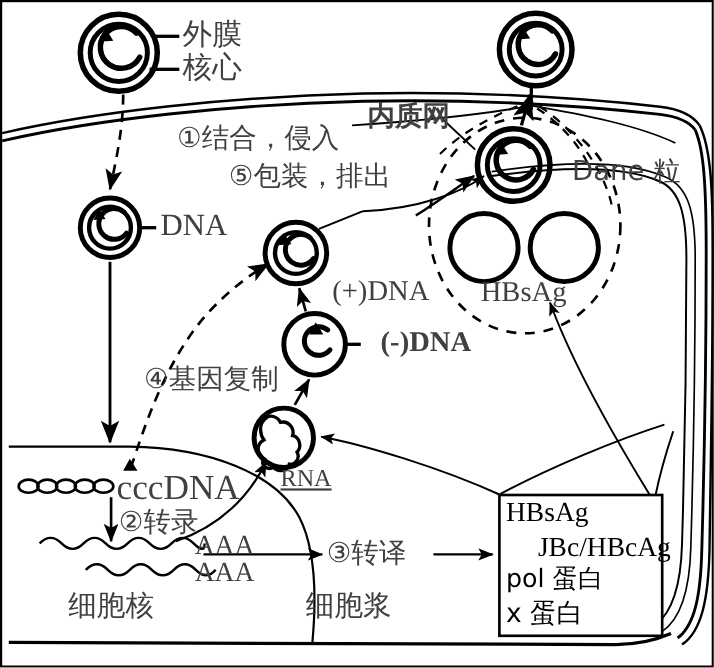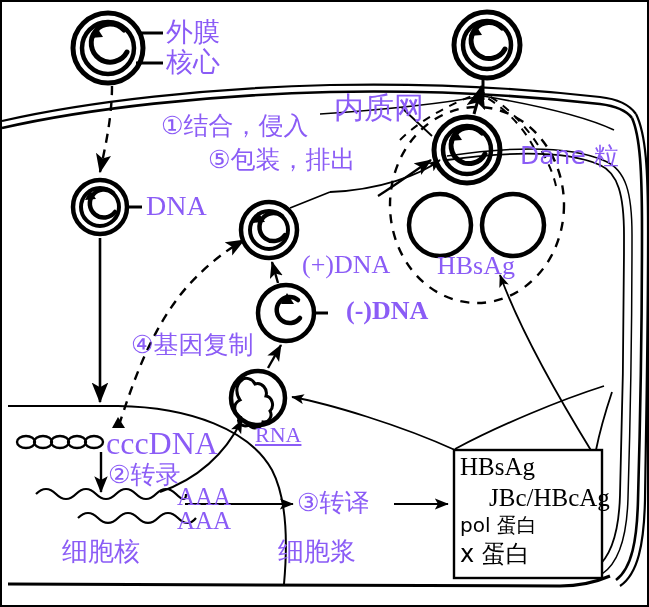--- a/index.html
+++ b/index.html
@@ -19,21 +19,21 @@
   #stage svg.layer {
     position: absolute;
     left: 0;
     top: 0;
     width: 649px;
     height: 607px;
   }
   .lbl {
     position: absolute;
     white-space: nowrap;
-    color: #8b5cf6;
+    color: #404040;
     line-height: 1;
     user-select: none;
   }
   .cn {
     font-family: "DejaVu Sans", "Liberation Sans", sans-serif;
     font-weight: 500;
   }
   .en {
     font-family: "Liberation Serif", "DejaVu Serif", serif;
   }
@@ -254,21 +254,21 @@
   </svg>
 
   <div class="lbl cn" style="left:166px; top:18px; font-size:27px;">外膜</div>
 
   <div class="lbl cn" style="left:166px; top:48px; font-size:27px;">核心</div>
 
   <div class="lbl cn" style="left:129px; top:113px; font-size:25px;margin-left:32px;">①结合，侵入</div>
 
   <div class="lbl cn" style="left:208px; top:147px; font-size:25px;">⑤包装，排出</div>
 
-  <div class="lbl cn" style="left:334px; top:93px; font-size:30px;">内质网</div>
+  <div class="lbl cn" style="left:334px; top:93px; font-size:25px;font-weight:bold;">内质网</div>
 
   <div class="lbl cn" style="left:520px; top:143px; font-size:25px;">Dane 粒</div>
 
   <div class="lbl en" style="left:146px; top:192px; font-size:28px;">DNA</div>
 
   <div class="lbl en" style="left:302px; top:252px; font-size:26px;">(+)DNA</div>
 
   <div class="lbl en" style="left:346px; top:298px; font-size:26px;font-weight:bold;">(-)DNA</div>
 
   <div class="lbl en" style="left:437px; top:253px; font-size:26px;">HBsAg</div>
@@ -287,17 +287,17 @@
 
   <div class="lbl cn" style="left:62px; top:538px; font-size:26px;">细胞核</div>
 
   <div class="lbl cn" style="left:297px; top:490px; font-size:25px;">③转译</div>
 
   <div class="lbl cn" style="left:278px; top:538px; font-size:26px;">细胞浆</div>
 
   <div style="position:absolute; left:460px; top:452px; width:140px;">
     <div class="en" style="font-size:25px; line-height:1.22; white-space:nowrap;">HBsAg</div>
     <div class="en" style="font-size:25px; line-height:1.22; white-space:nowrap;margin-left:29px;">JBc/HBcAg</div>
-    <div class="cn" style="font-size:20px; line-height:1.28; white-space:nowrap;">pol 蛋白</div>
+    <div class="cn" style="font-size:23px; line-height:1.28; white-space:nowrap;">pol 蛋白</div>
     <div class="cn" style="font-size:24px; line-height:1.28; white-space:nowrap;">x 蛋白</div>
   </div>
 
 </div>
 
 </body></html>

